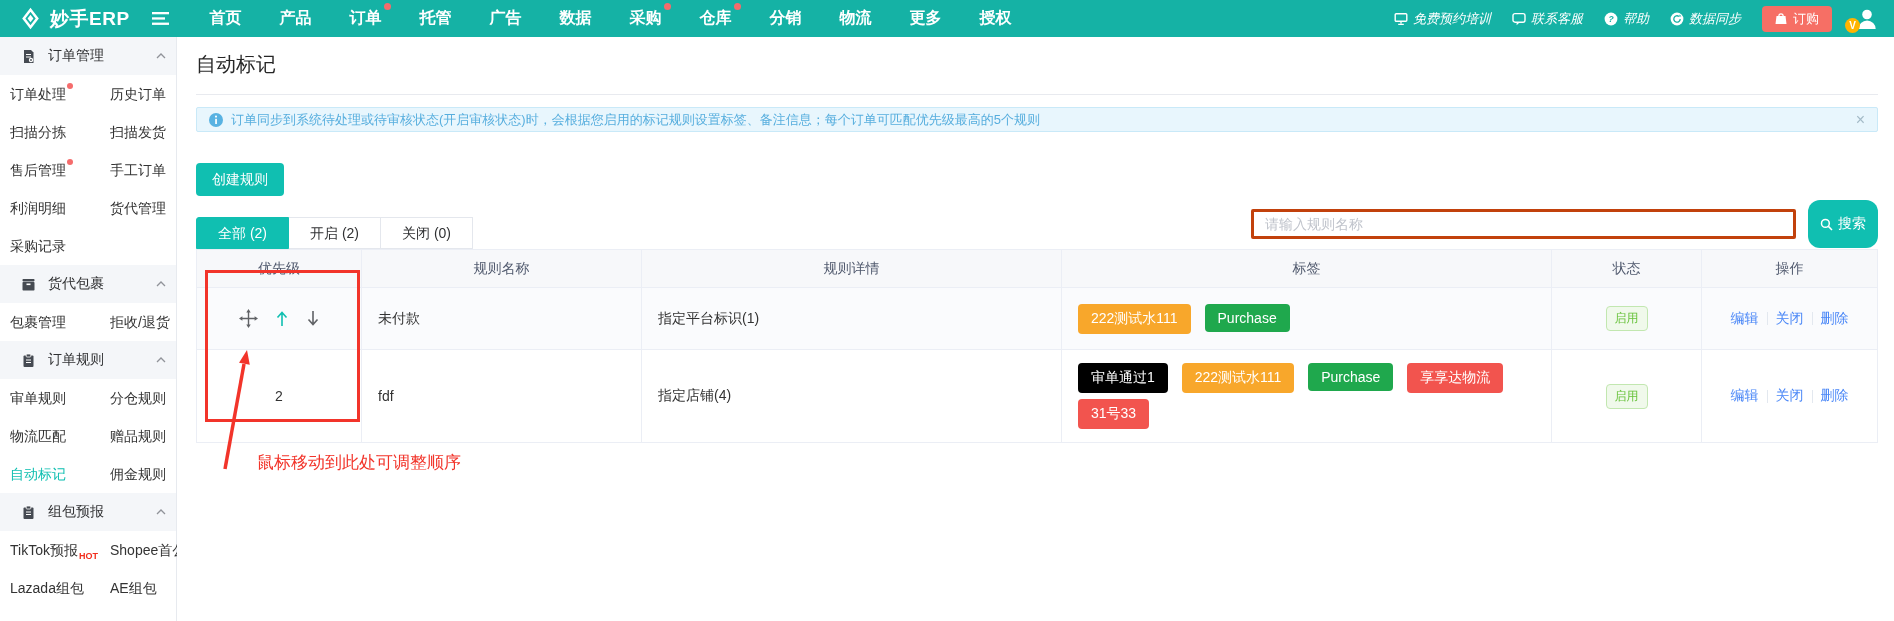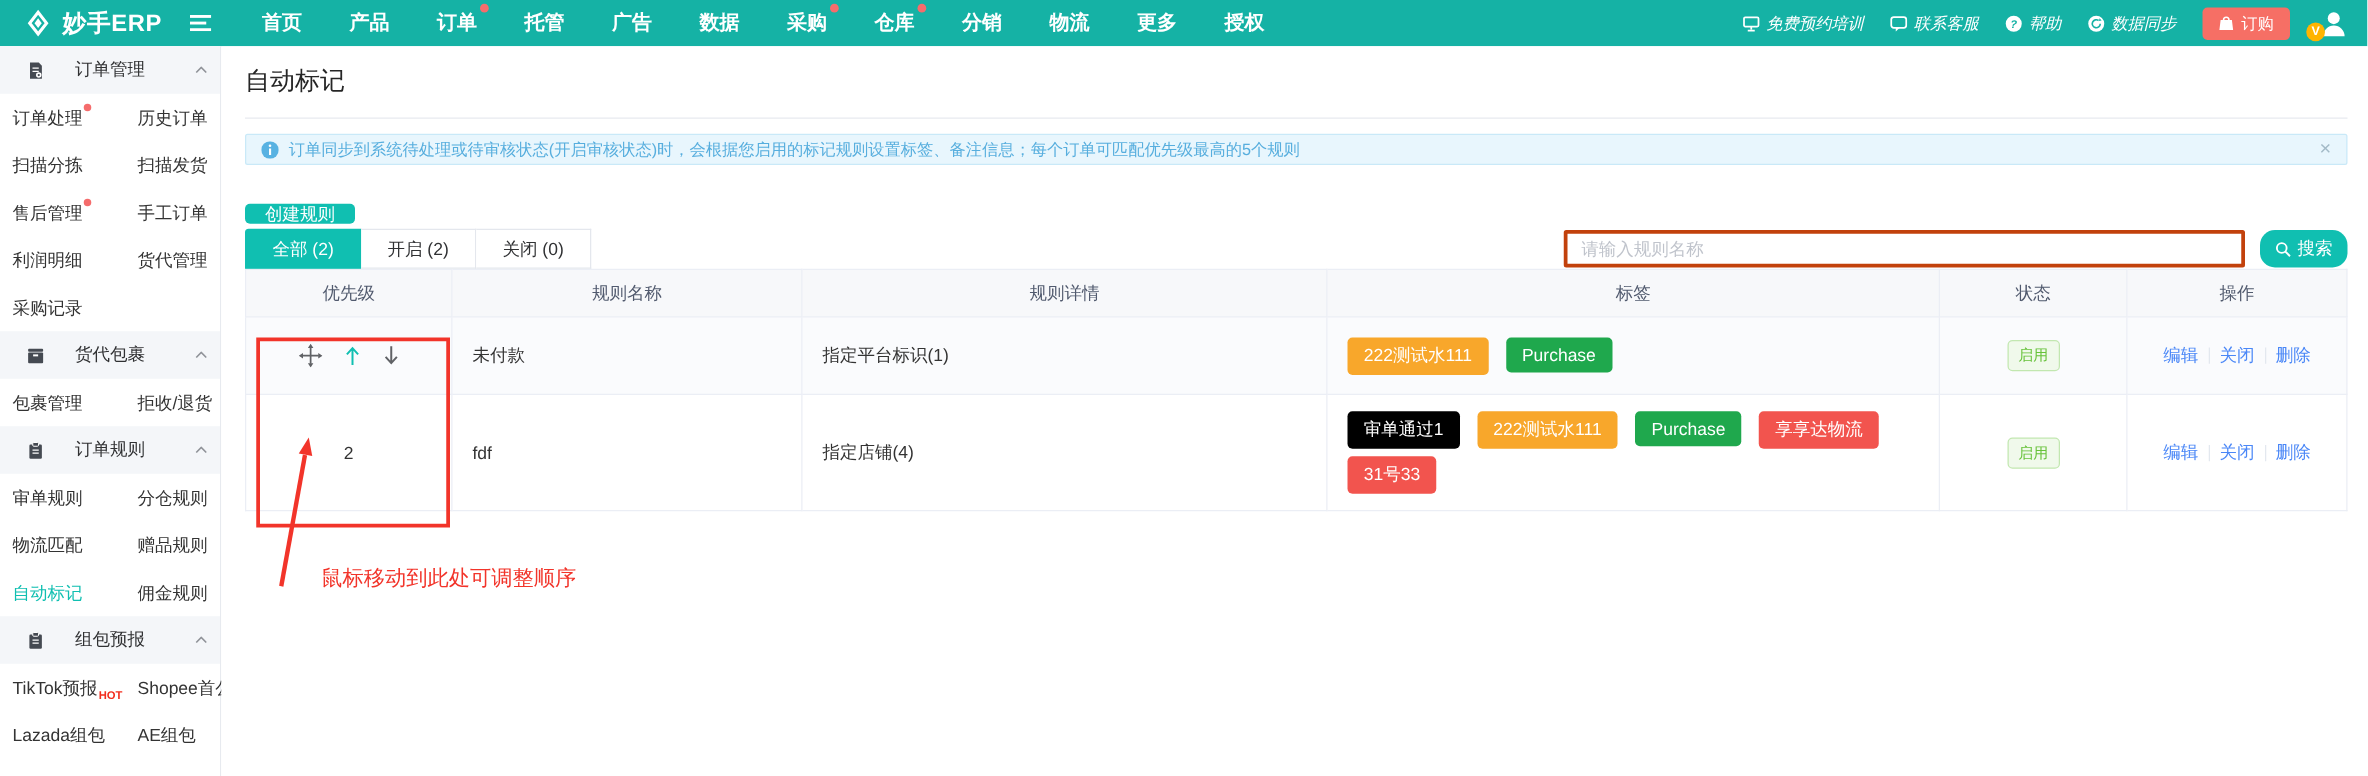--- a/index.html
+++ b/index.html
@@ -27,21 +27,21 @@
   .avatar-badge { position:absolute; left:-8px; bottom:-1px; width:15px; height:15px;
     border-radius:50%; background:#ffb400; color:#fff; font-size:10px; font-weight:bold;
     display:flex; align-items:center; justify-content:center; }
 
   
   .layout { display:flex; height:584px; }
 
   
   .sidebar { width:177px; border-right:1px solid #e7eaef; background:#fff; flex:none; }
   .section-header { height:38px; background:#f4f6f9; display:flex; align-items:center;
-    gap:24px; padding:0 10px 0 21px; cursor:pointer; }
+    gap:12px; padding:0 10px 0 21px; cursor:pointer; }
   .section-title { font-size:14px; color:#303133; }
   .chev { margin-left:auto; display:flex; }
   .section-items { display:grid; grid-template-columns:100px 1fr; }
   .side-item { height:38px; line-height:38px; font-size:14px; color:#333;
     padding-left:10px; position:relative; cursor:pointer; white-space:nowrap; }
   .side-item.active { color:#10bfb1; }
   .item-dot { position:absolute; top:8px; margin-left:1px; width:6px; height:6px;
     border-radius:50%; background:#f56c6c; display:inline-block; }
   .hot-badge { position:absolute; top:2px; margin-left:1px; color:#f22e1e;
     font-size:9px; font-weight:bold; line-height:1;margin-top:19px; }
@@ -52,36 +52,36 @@
   .page-title { font-size:20px; font-weight:500; color:#262626; }
   .title-divider { border-bottom:1px solid #e8eaef; margin-top:16px; }
 
   .banner { margin-top:12px; height:25px; background:#e8f6fd; border:1px solid #c9e9f8;
     border-radius:2px; display:flex; align-items:center; gap:8px; padding:0 12px;
     color:#57aede; font-size:13px; }
   .banner-close { margin-left:auto; color:#a3bac7; font-size:16px; cursor:pointer;
     line-height:1; }
 
   .create-btn { margin-top:31px; background:#10bfb1; color:#fff; border:none;
-    border-radius:4px; height:16px; padding:0 16px; font-size:14px; cursor:pointer;
+    border-radius:4px; height:33px; padding:0 16px; font-size:14px; cursor:pointer;
     font-family:inherit; display:block; }
 
   .tabs-row { margin-top:4px; display:flex; align-items:flex-end; }
   .tab { height:32px; line-height:30px; padding:0 21px; font-size:14px; color:#303133;
     background:#fff; border:1px solid #e4e7ed; border-left:none; cursor:pointer;
     white-space:nowrap; }
   .tab:first-child { border-left:1px solid #e4e7ed; border-radius:3px 0 0 0; }
   .tab:last-child { border-radius:0 3px 0 0; }
   .tab.active { background:#10bfb1; color:#fff; border-color:#10bfb1; }
   .search-box { margin-left:auto; display:flex; align-items:center; gap:12px;
     margin-bottom:1px; }
   .search-input { width:545px; height:30px; border:3px solid #c2410c; border-radius:2px;
     padding:0 11px; font-size:14px; color:#333; outline:none; font-family:inherit; }
   .search-input::placeholder { color:#c0c4cc; }
-  .search-btn { height:30px; background:#10bfb1; color:#fff; border:none;
+  .search-btn { height:48px; background:#10bfb1; color:#fff; border:none;
     border-radius:12px; padding:0 12px; font-size:14px; display:flex; align-items:center;
     gap:5px; cursor:pointer; font-family:inherit; }
 
   
   table.rules { width:100%; border-collapse:collapse; table-layout:fixed; }
   .rules th { background:#f7f8fa; height:38px; font-size:14px; font-weight:400;
     color:#515a6e; border:1px solid #ebeef5; text-align:center; }
   .rules td { border:1px solid #ebeef5; font-size:14px; color:#333; padding:10px 16px;
     vertical-align:middle; background:#fff; }
   .rules tr.row-alt td { background:#fafbfd; }

